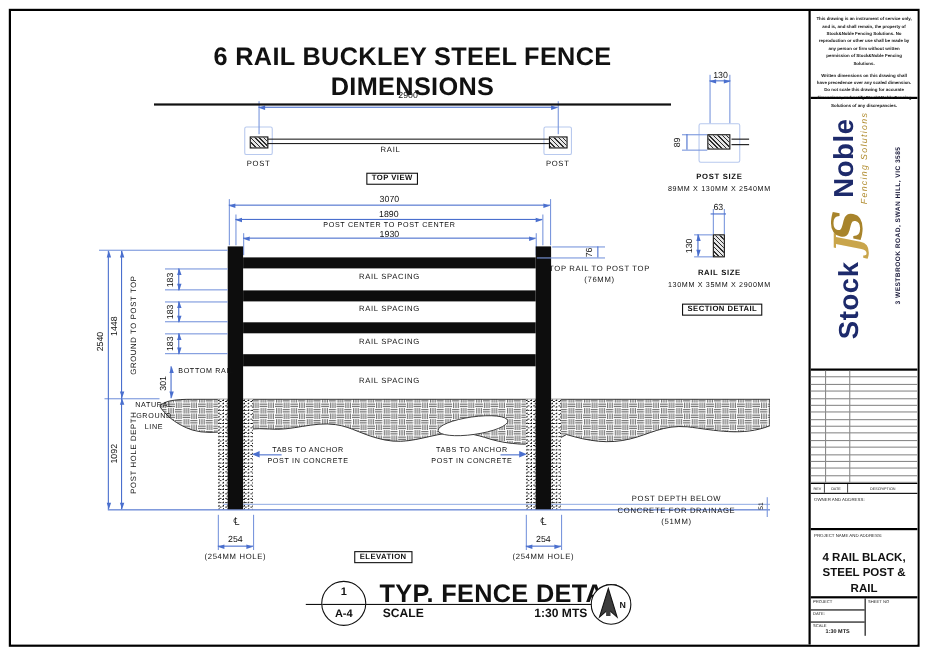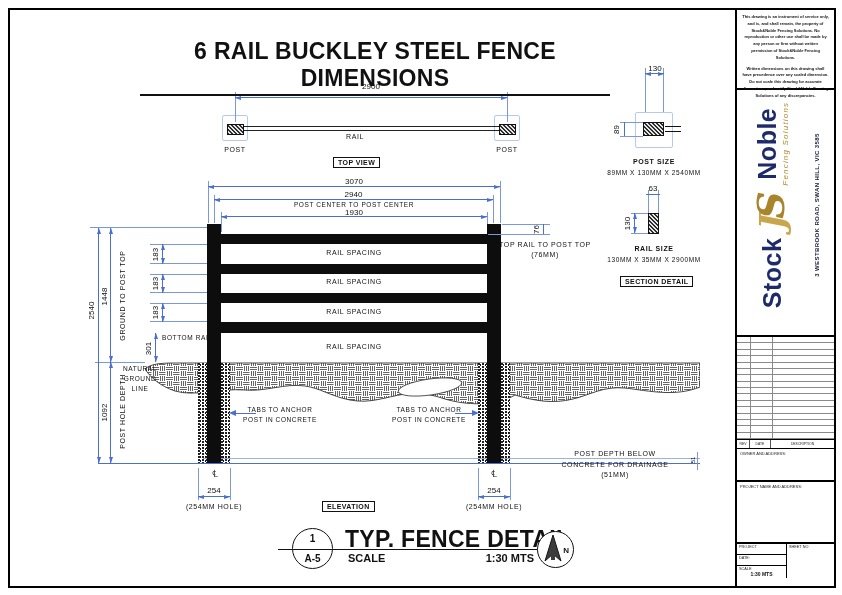--- a/index.html
+++ b/index.html
@@ -106,21 +106,21 @@
   <div class="abs" style="left:243px;top:126px;width:256px;height:5px;border-top:1px solid #222;border-bottom:1px solid #222;z-index:3;"></div>
   <div class="xhatch" style="left:227px;top:124px;width:17px;height:11px;"></div>
   <div class="xhatch" style="left:499px;top:124px;width:17px;height:11px;"></div>
   <div class="ltext" style="left:330px;top:133px;width:50px;">RAIL</div>
   <div class="ltext" style="left:209px;top:146px;width:52px;">POST</div>
   <div class="ltext" style="left:481px;top:146px;width:52px;">POST</div>
   <div class="boxlabel" style="left:333px;top:157px;">TOP VIEW</div>
 
   <div class="dtext" style="left:208px;top:177px;width:292px;">3070</div>
   <div class="dimh arr" style="left:208px;top:186px;width:292px;"></div>
-  <div class="dtext" style="left:214px;top:190px;width:279px;">2940</div>
+  <div class="dtext" style="left:214px;top:190px;width:279px;">1890</div>
   <div class="dimh arr" style="left:214px;top:199px;width:279px;"></div>
   <div class="ltext" style="left:221px;top:201px;width:266px;font-size:6.5px;">POST CENTER TO POST CENTER</div>
   <div class="dtext" style="left:221px;top:208px;width:266px;">1930</div>
   <div class="dimh arr" style="left:221px;top:216px;width:266px;"></div>
   <div class="extv" style="left:208px;top:181px;height:42px;"></div>
   <div class="extv" style="left:500px;top:181px;height:42px;"></div>
   <div class="extv" style="left:214px;top:195px;height:28px;"></div>
   <div class="extv" style="left:493px;top:195px;height:28px;"></div>
   <div class="extv" style="left:221px;top:212px;height:20px;"></div>
   <div class="extv" style="left:487px;top:212px;height:20px;"></div>
@@ -258,21 +258,21 @@
   <div class="dimv arr" style="left:634px;top:213px;height:20px;"></div>
   <div class="rot" style="left:617px;top:219px;width:20px;font-size:8px;">130</div>
   <div class="ltext" style="left:608px;top:245px;width:92px;font-weight:bold;">RAIL SIZE</div>
   <div class="ltext" style="left:594px;top:256px;width:120px;font-size:6.5px;">130MM X 35MM X 2900MM</div>
   <div class="boxlabel" style="left:620px;top:276px;">SECTION DETAIL</div>
 
   <div class="foot-line"></div>
   <div class="detail-circle">
     <div class="half" style="top:4px;">1</div>
     <div class="mid"></div>
-    <div class="half" style="bottom:4px;">A-5</div>
+    <div class="half" style="bottom:4px;">A-4</div>
   </div>
   <div class="fence-title">TYP. FENCE DETAIL</div>
   <div class="abs" style="left:348px;top:552px;font-size:11px;font-weight:bold;z-index:5;">SCALE</div>
   <div class="abs" style="left:448px;top:552px;width:86px;text-align:right;font-size:11px;font-weight:bold;z-index:5;">1:30 MTS</div>
   <div class="north">
     <svg width="34" height="34" viewBox="0 0 34 34">
       <polygon points="15,3 23,29 15,22 7,29" fill="#3d3d3d" stroke="#141414" stroke-width="1"></polygon>
       <rect x="13" y="14" width="4" height="14" fill="#3d3d3d"></rect>
     </svg>
     <span class="n">N</span>
@@ -322,20 +322,22 @@
         <span class="c1">REV</span>
         <span class="c2">DATE</span>
         <span class="c3">DESCRIPTION</span>
       </div>
     </div>
     <div class="sb-owner">
       <span>OWNER AND ADDRESS:</span>
     </div>
     <div class="sb-project">
       <span>PROJECT NAME AND ADDRESS:</span>
+      <div class="project-name pre">4 RAIL BLACK,
+STEEL POST &amp; RAIL</div>
     </div>
     <div class="sb-foot">
       <div class="sb-foot-left">
         <div class="sb-cell" style="height:11px;">
           <span>PROJECT</span>
         </div>
         <div class="sb-cell" style="height:11px;">
           <span>DATE:</span>
         </div>
         <div class="sb-cell last" style="flex:1;">

